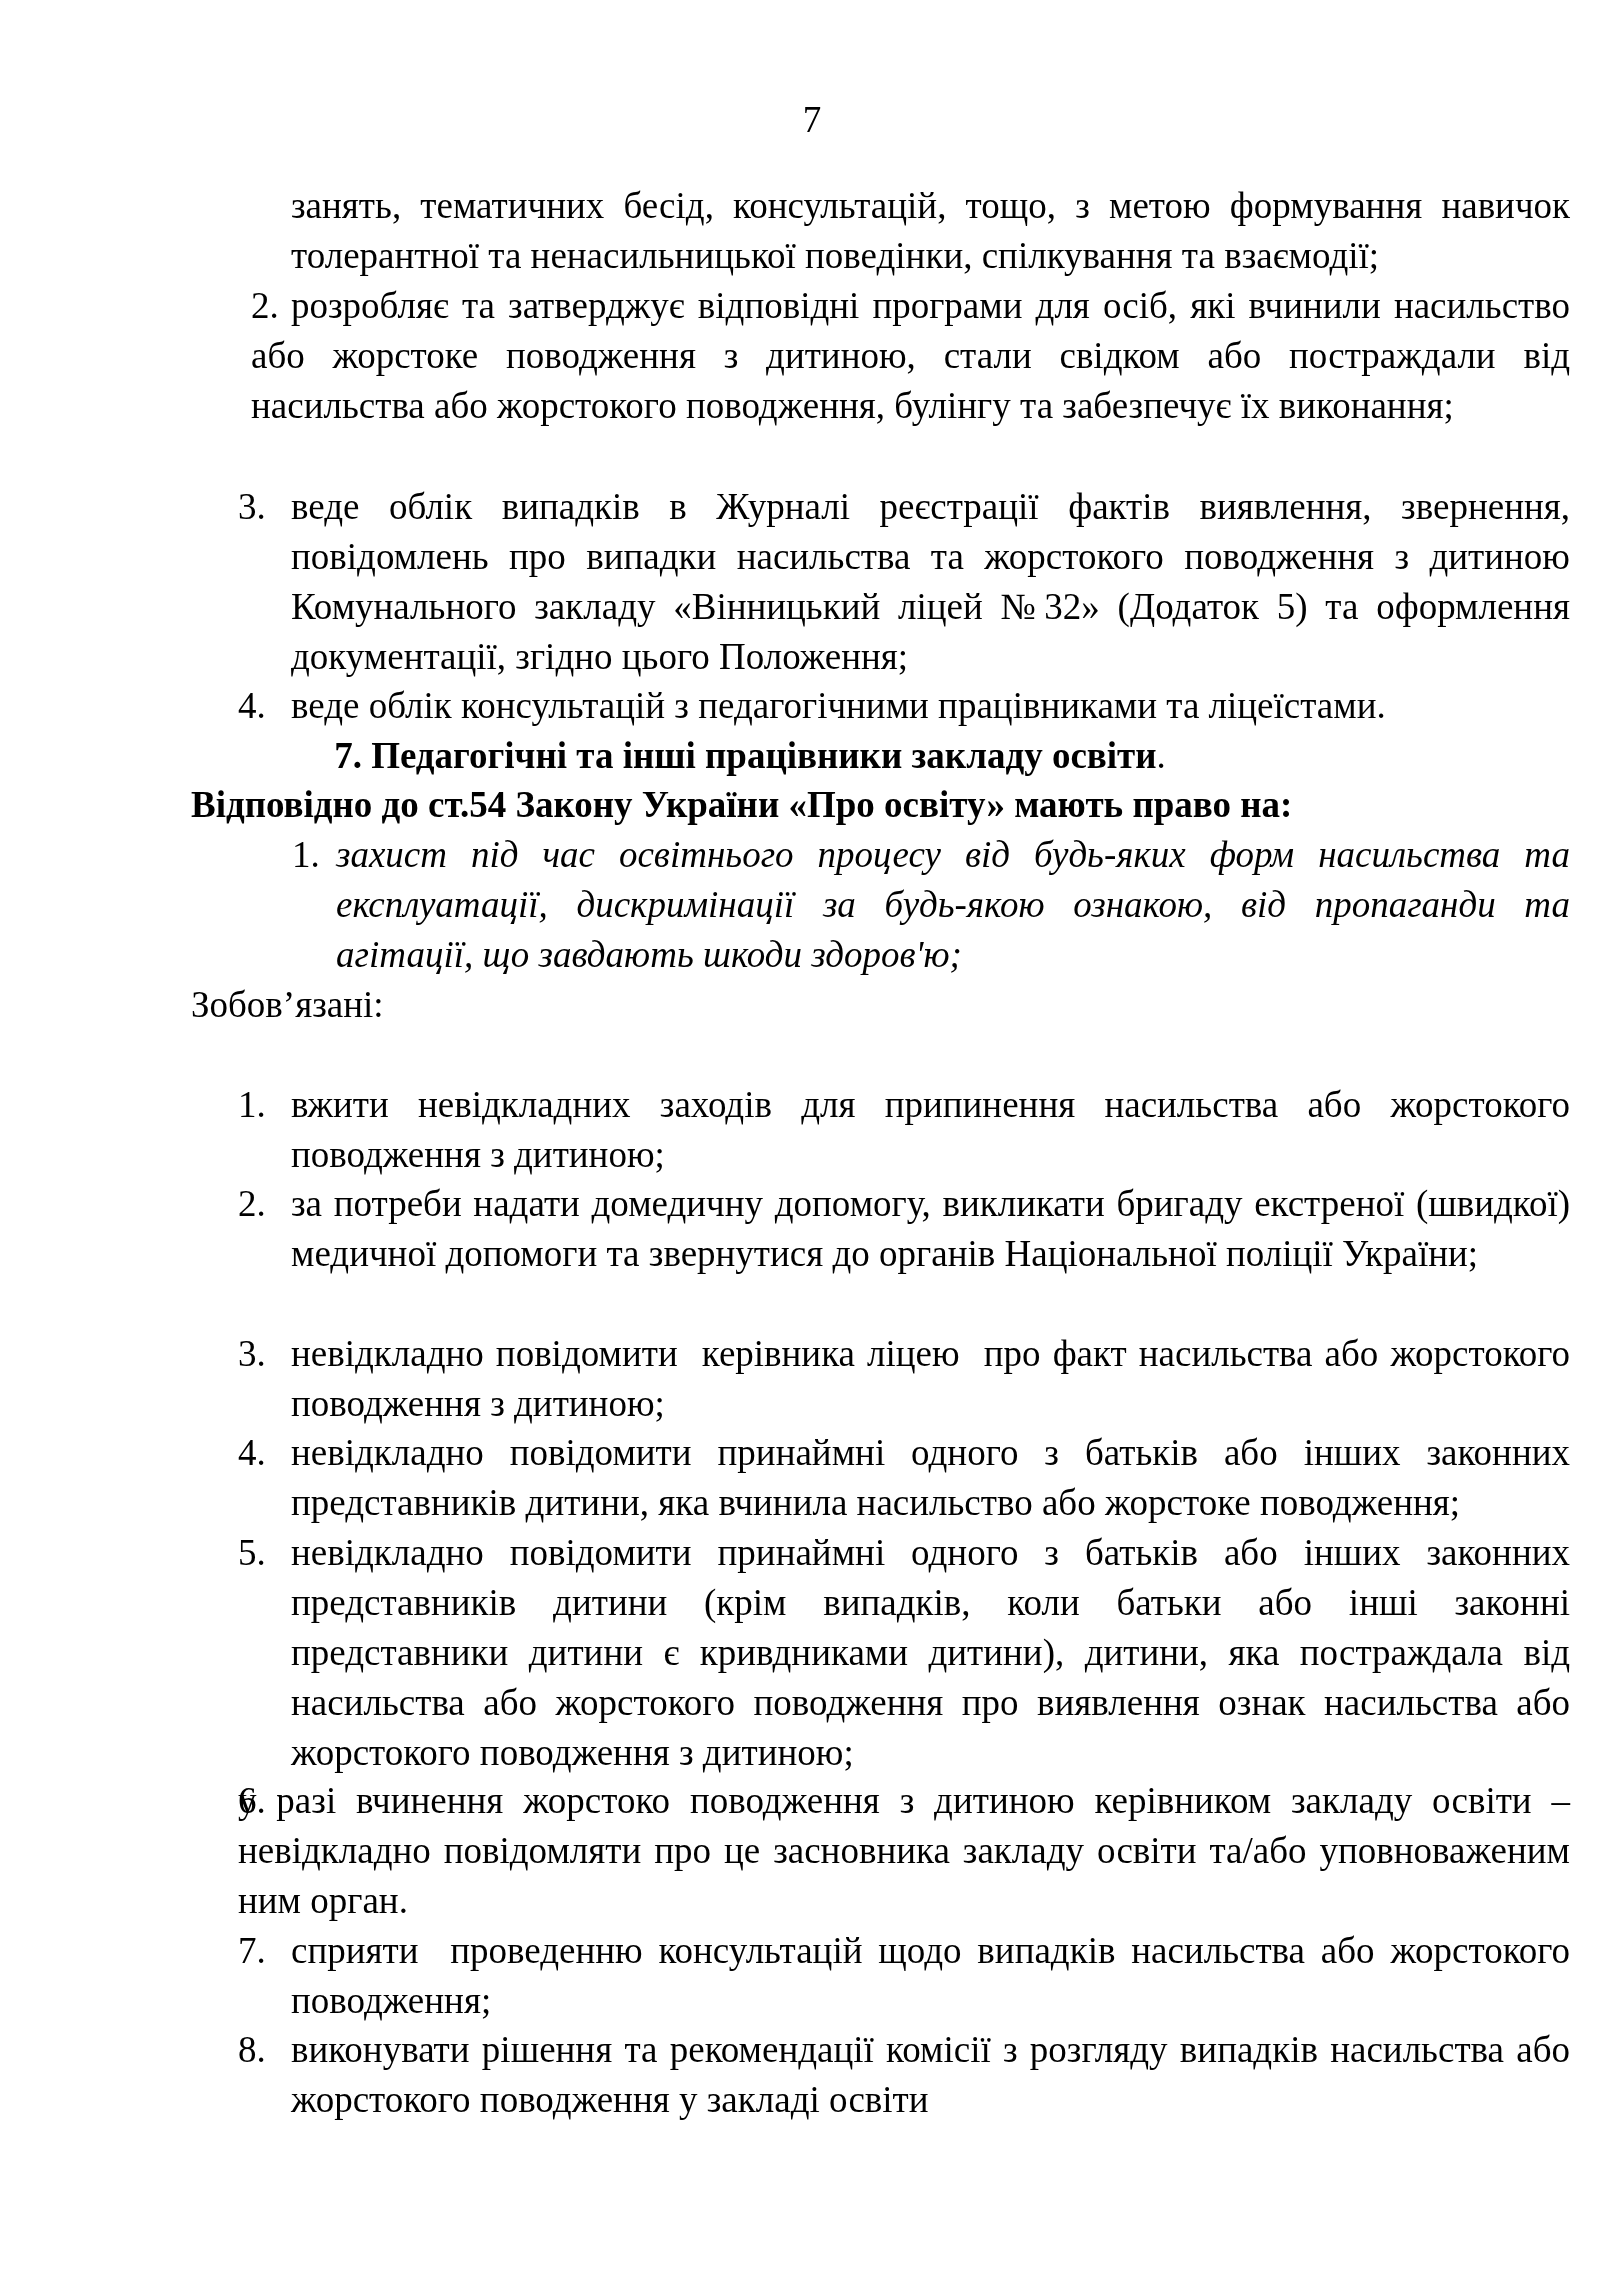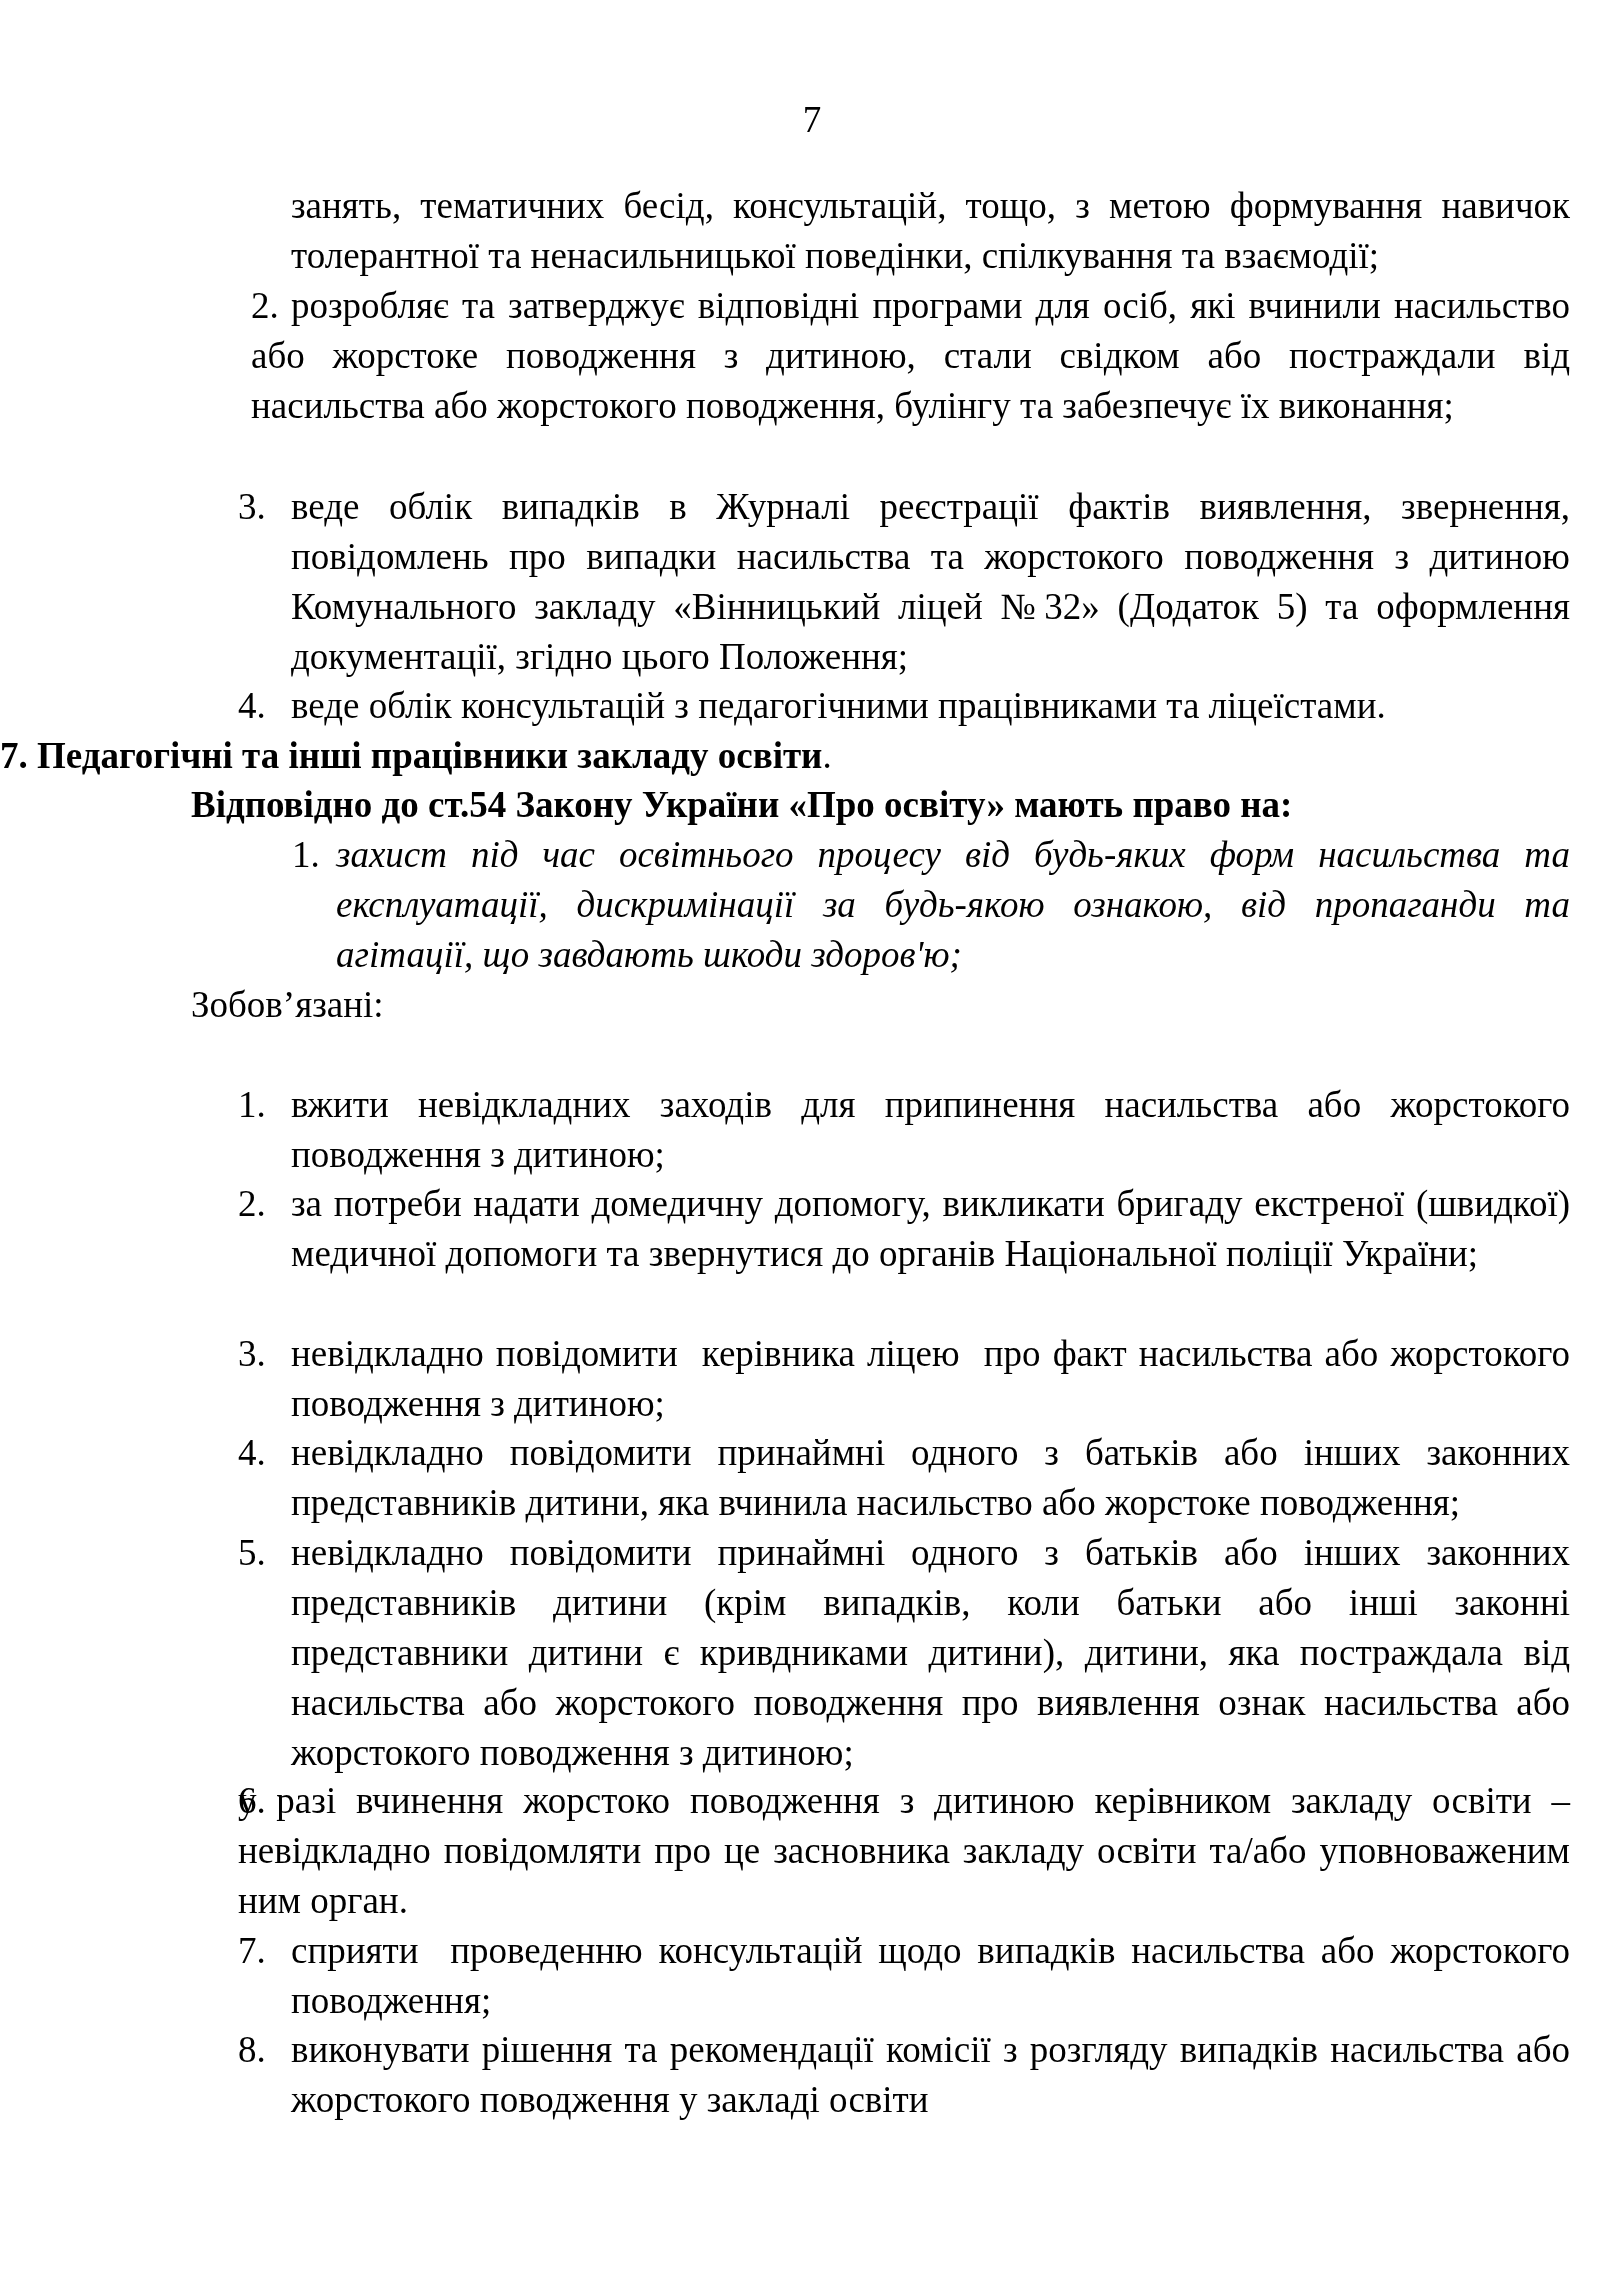--- a/index.html
+++ b/index.html
@@ -9,21 +9,21 @@
     background: #ffffff; color: #000000;
     font-family: "Liberation Serif", serif;
     font-size: 37px;
     line-height: 50px;
   }
   .pn { position: absolute; top: 95px; left: 0; width: 1624px; text-align: center; }
   .blk { position: absolute; }
   .just { text-align: justify; text-align-last: left; }
   .li { position: absolute; }
   .num { position: absolute; }
-  .heading { position: absolute; left: 0; width: 1500px; top: 731px; font-weight: bold; }
+  .heading { position: absolute; left: 0; width: 1500px; text-align: center; top: 731px; font-weight: bold; }
   .heading .dot { font-weight: normal; }
 </style>
 </head>
 <body>
 
 <div class="page">
 
   <div class="pn">7</div>
 
   <div class="blk just" style="left:291px; top:181px; width:1279px;">занять, тематичних бесід, консультацій, тощо, з метою формування навичок толерантної та ненасильницької поведінки, спілкування та взаємодії;</div>

